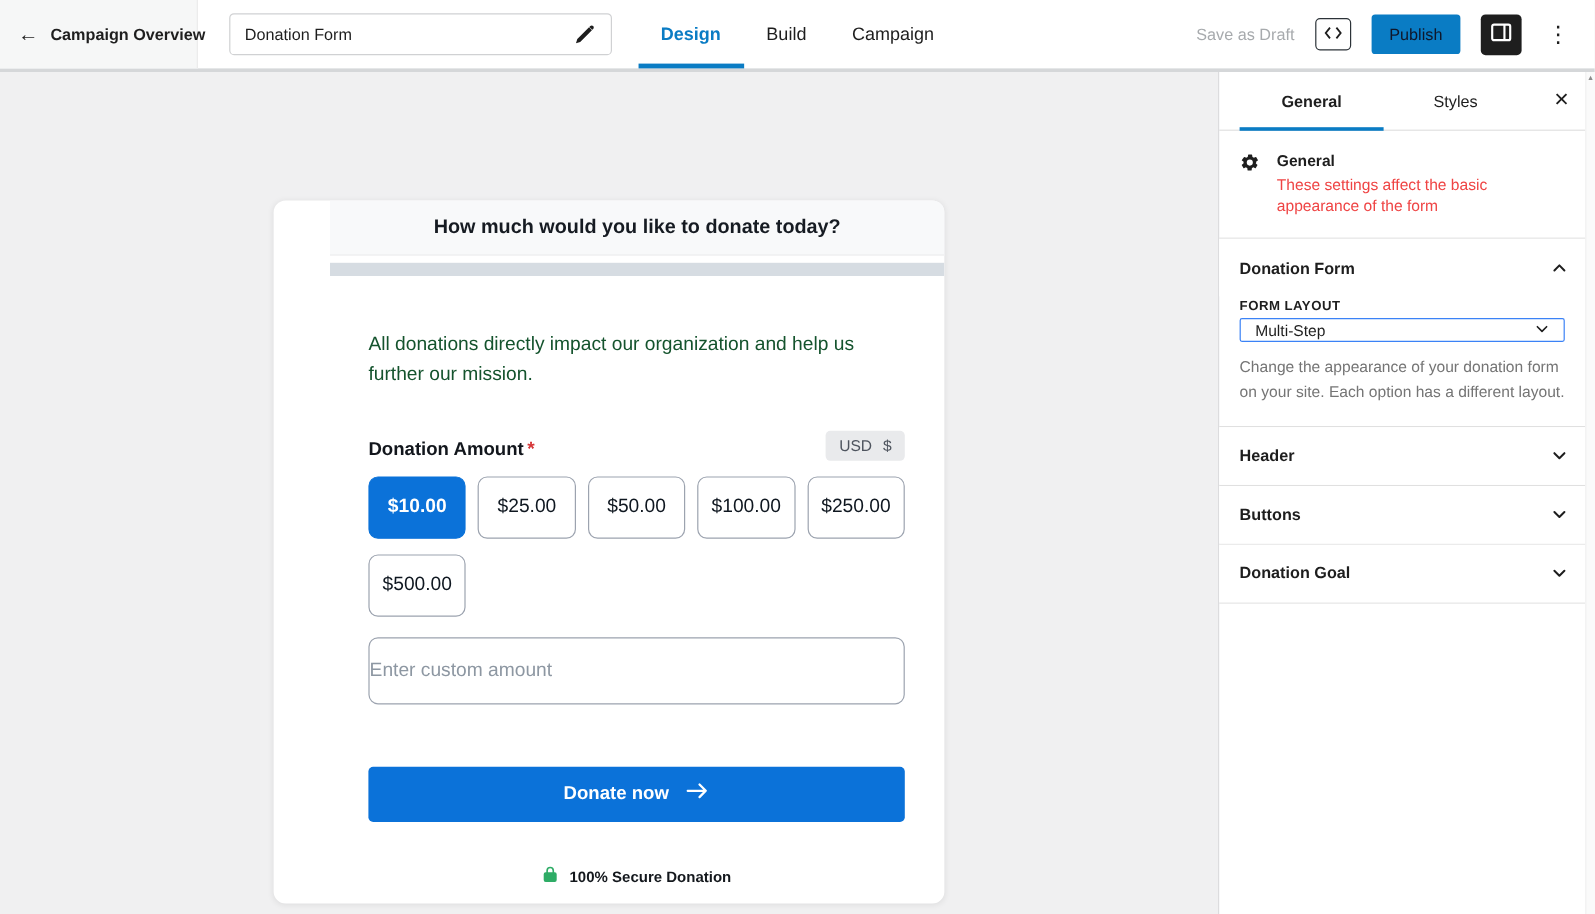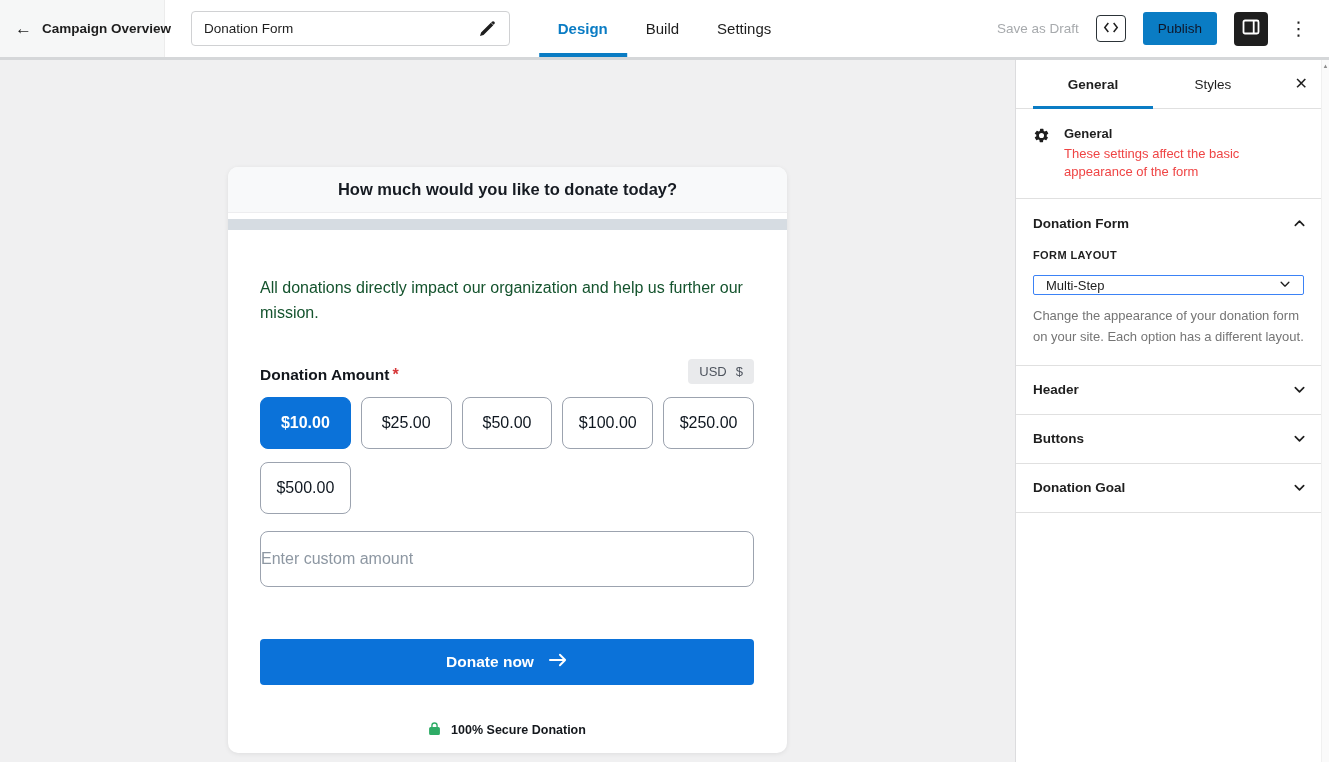--- a/index.html
+++ b/index.html
@@ -30,21 +30,21 @@
   .code-btn{width:30px;height:27px;border:1.5px solid #2c3338;border-radius:4px;background:#fff;display:flex;align-items:center;justify-content:center;cursor:pointer;}
   .publish-btn{height:33px;padding:0 15px;background:var(--admin-accent);color:#0f172a;border:none;border-radius:3px;font-size:13.5px;cursor:pointer;}
   .panel-btn{width:34px;height:34px;background:#1e1e1e;border:none;border-radius:4px;display:flex;align-items:center;justify-content:center;cursor:pointer;}
   .kebab{font-size:19px;color:var(--ink);cursor:pointer;padding:0 4px;letter-spacing:0;}
 
   
   .main{display:flex;height:702px;}
   .canvas{flex:1;overflow:hidden;}
 
   
-  .card{width:559px;height:586px;margin:107px auto 0;background:#fff;border-radius:10px;box-shadow:0 1px 5px rgba(0,0,0,.08);overflow:hidden;}
+  .card{width:559px;height:586px;margin:107px auto 0;background:#fff;border-radius:10px;box-shadow:0 1px 5px rgba(0,0,0,.08);overflow:hidden;padding-left:47px;}
   .card-header{height:46px;background:#f8f9fa;border-bottom:1px solid #ededef;display:flex;align-items:center;justify-content:center;}
   .card-title{font-size:16.5px;font-weight:700;color:#161b22;}
   .progress-track{margin-top:6px;height:11px;background:#d6dce2;}
   .card-body{padding:46px 33px 0 32px;}
   .form-desc{font-size:16px;color:#14532d;line-height:1.55;}
   .amount-head{margin-top:33px;display:flex;align-items:flex-end;justify-content:space-between;}
   .amount-label{font-size:15.5px;font-weight:700;color:#12161c;}
   .req{color:var(--required-red);font-weight:700;margin-left:3px;}
   .currency-badge{background:#e9eaec;border-radius:4px;padding:5px 11px;font-size:13px;color:#4e545e;display:flex;gap:9px;align-items:center;}
   .amount-grid{margin-top:13px;display:grid;grid-template-columns:repeat(5,1fr);gap:13px 10px;}
@@ -66,21 +66,21 @@
   .sb-tab.active::after{content:"";position:absolute;left:0;right:0;bottom:-1px;height:3px;background:var(--admin-accent);}
   .sb-close{margin-left:auto;align-self:center;margin-right:13px;background:none;border:none;font-size:16px;color:var(--ink);cursor:pointer;line-height:1;}
   .sb-intro{display:flex;gap:14px;padding:17px 17px 17px;border-bottom:1px solid #e0e0e0;}
   .gear-wrap{flex:0 0 auto;margin-top:1px;}
   .sb-intro-title{font-size:13px;font-weight:700;color:var(--ink);margin-bottom:4px;}
   .sb-intro-desc{font-size:13px;color:#ef4444;line-height:1.4;max-width:205px;}
   .sb-panel{border-bottom:1px solid #e0e0e0;}
   .sb-panel-header{display:flex;align-items:center;justify-content:space-between;padding:0 15px 0 17px;height:48px;cursor:pointer;background:#fff;width:100%;border:none;}
   .sb-panel-title{font-size:13.5px;font-weight:700;color:var(--ink);}
   .sb-panel-body{padding:2px 17px 18px;}
-  .sb-field-label{font-size:11px;font-weight:600;letter-spacing:.4px;text-transform:uppercase;color:var(--ink);margin-bottom:14px;}
+  .sb-field-label{font-size:11px;font-weight:600;letter-spacing:.4px;text-transform:uppercase;color:var(--ink);margin-bottom:4px;}
   .sb-select{height:20px;border:1px solid #3b82f6;border-radius:2px;display:flex;align-items:center;justify-content:space-between;padding:0 12px;font-size:13px;color:var(--ink);cursor:pointer;background:#fff;}
   .sb-help{margin-top:11px;font-size:13px;color:#757575;line-height:1.55;}
   .chev{display:flex;}
 </style>
 </head>
 <body>
 
 <div class="app">
 
   <header class="topbar">
@@ -94,21 +94,21 @@
       <span class="pencil">
         <svg width="19" height="19" viewBox="0 0 24 24">
             <path fill="#1e1e1e" d="M3.9 17.05 2.5 21.5l4.45-1.4L19.3 7.75l-3.05-3.05L3.9 17.05zM20.6 6.45c.85-.85.85-2.2 0-3.05-.85-.85-2.2-.85-3.05 0l-.95.95 3.05 3.05.95-.95z"></path>
           </svg>
       </span>
     </div>
 
     <nav class="topbar-tabs">
       <div class="topbar-tab active">Design</div>
       <div class="topbar-tab">Build</div>
-      <div class="topbar-tab">Settings</div>
+      <div class="topbar-tab">Campaign</div>
     </nav>
 
     <div class="topbar-right">
       <span class="save-draft">Save as Draft</span>
       <button class="code-btn">
         <span>
           <svg width="16" height="13" viewBox="0 0 18 14" fill="none" stroke="#1e1e1e" stroke-width="1.7">
               <path d="M6 2 2 7l4 5M12 2l4 5-4 5"></path>
             </svg>
         </span>

